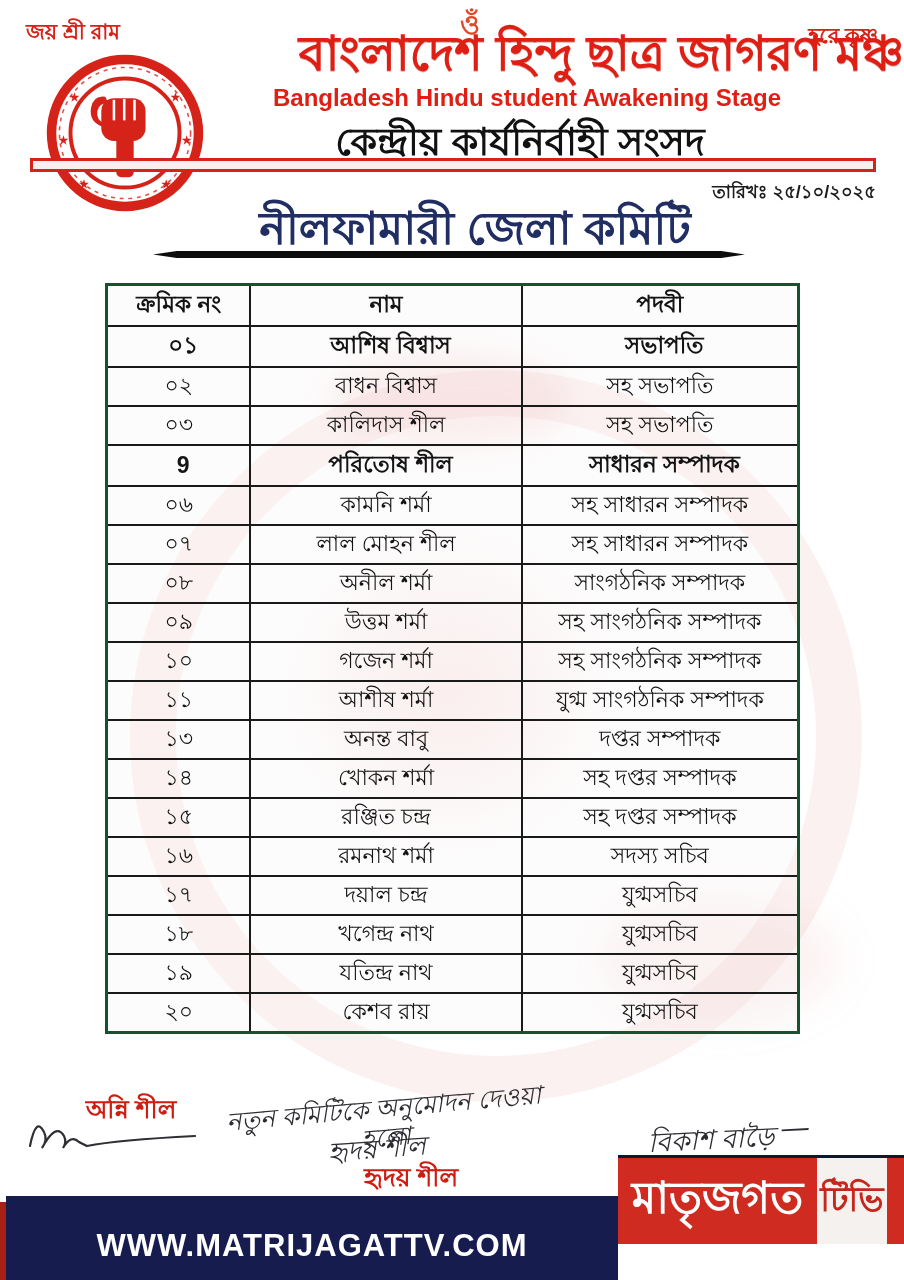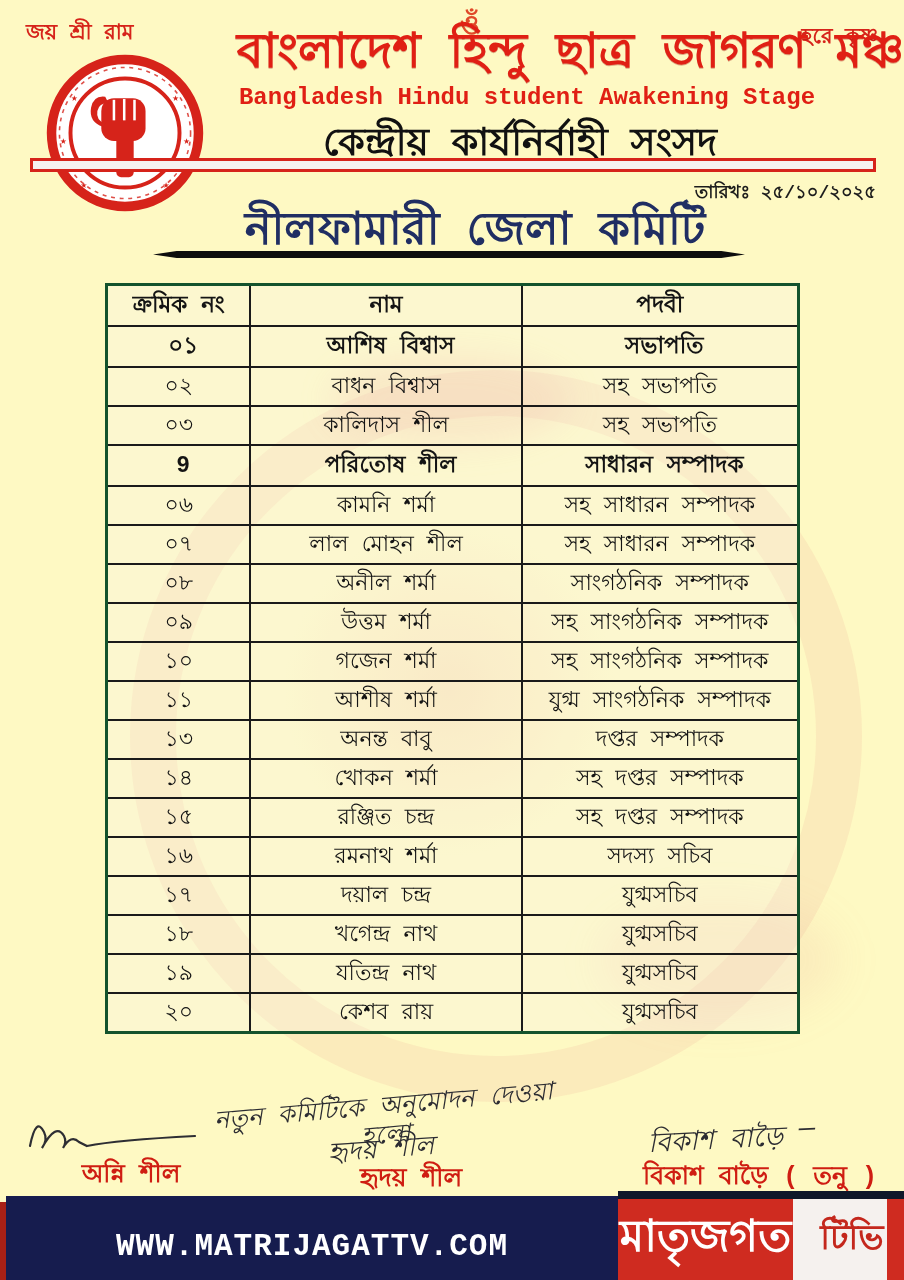--- a/index.html
+++ b/index.html
@@ -1,19 +1,19 @@
 <!DOCTYPE html>
 <html><head>
 <meta charset="utf-8">
 <style>
   html,body{margin:0;padding:0;background:#dcd8d6;}
   #page{
     position:relative;width:904px;height:1280px;margin:0 auto;
-    background:#fef9c3;overflow:hidden;
-    font-family:Liberation Mono, monospace;
+    background:#ffffff;overflow:hidden;
+    font-family:Liberation Sans, sans-serif;
   }
   .abs{position:absolute;}
   
   .wm-ring{left:130px;top:370px;width:640px;height:640px;border-radius:50%;
     border:46px solid rgba(226,118,118,0.10);}
   .wm-core{left:280px;top:520px;width:340px;height:340px;border-radius:50%;
     background:radial-gradient(circle,rgba(226,118,118,0.14),rgba(226,118,118,0) 70%);}
   .wm-blob1{left:330px;top:355px;width:240px;height:90px;border-radius:50%;
     background:rgba(230,130,130,0.16);filter:blur(16px);}
   .wm-blob2{left:600px;top:900px;width:240px;height:120px;border-radius:50%;
@@ -48,37 +48,37 @@
     overflow:hidden;white-space:nowrap;}
   table.committee th{font-size:23px;font-weight:bold;height:38px;}
   tr.bold td{font-weight:bold;font-size:23px;padding-left:13px;}
   
   .annotation{left:210px;top:1094px;width:350px;text-align:center;
     color:#34343a;font-size:25px;font-style:italic;
     transform:rotate(-5deg);line-height:1.15;}
   .hand{color:#2c2c32;font-style:italic;}
   .sig-stroke{left:22px;top:1106px;width:185px;height:58px;}
   .sig-name{color:#cf1d12;font-weight:bold;font-size:25px;text-align:center;}
-  .sig-name-left{left:36px;top:1154px;width:190px;}
+  .sig-name-left{left:36px;top:1090px;width:190px;}
   .hand-center{left:328px;top:1126px;width:180px;font-size:26px;transform:rotate(-4deg);}
   .sig-name-center{left:326px;top:1158px;width:170px;}
   .hand-right{left:648px;top:1116px;width:240px;font-size:27px;transform:rotate(-3deg);}
   .hand-right .dash{display:inline-block;transform:translateY(-8px);}
   .sig-name-right{left:626px;top:1156px;width:268px;}
   
   .footer-redstrip-left{left:0;top:1202px;width:6px;height:78px;background:#a82015;}
   .footer-navy{left:6px;top:1196px;width:612px;height:100px;background:#161c4e;
     display:flex;align-items:center;justify-content:center;}
   .footer-site{color:#ffffff;font-weight:bold;font-size:31px;letter-spacing:1px;}
-  .footer-right{left:618px;top:1191px;width:286px;height:89px;background:#cf2b20;
-    border-top:8px solid #0f172a;display:flex;box-sizing:border-box;}
+  .footer-right{left:618px;top:1155px;width:286px;height:89px;background:#cf2b20;
+    border-top:3px solid #0f172a;display:flex;box-sizing:border-box;}
   .footer-brand{flex:1;display:flex;align-items:center;justify-content:center;
     color:#fff;font-weight:bold;font-size:44px;}
   .footer-tv{width:70px;background:#f5f1ee;display:flex;align-items:center;
-    justify-content:center;color:#c4271c;font-weight:bold;font-size:34px;padding-left:24px;}
+    justify-content:center;color:#c4271c;font-weight:bold;font-size:34px;}
   .footer-endstrip{width:17px;background:#cf2b20;}
 </style>
 </head>
 <body>
 
 <div id="page">
 
   <div class="abs wm-ring"></div>
   <div class="abs wm-core"></div>
   <div class="abs wm-blob1"></div>

